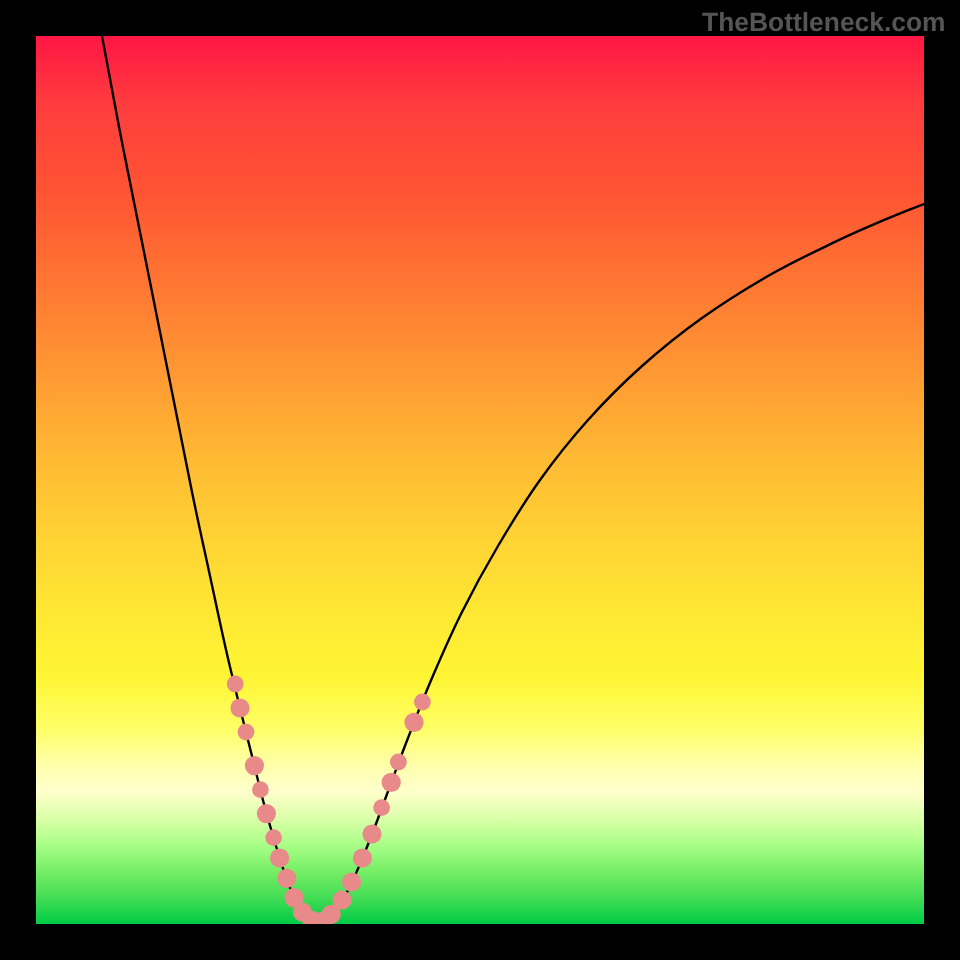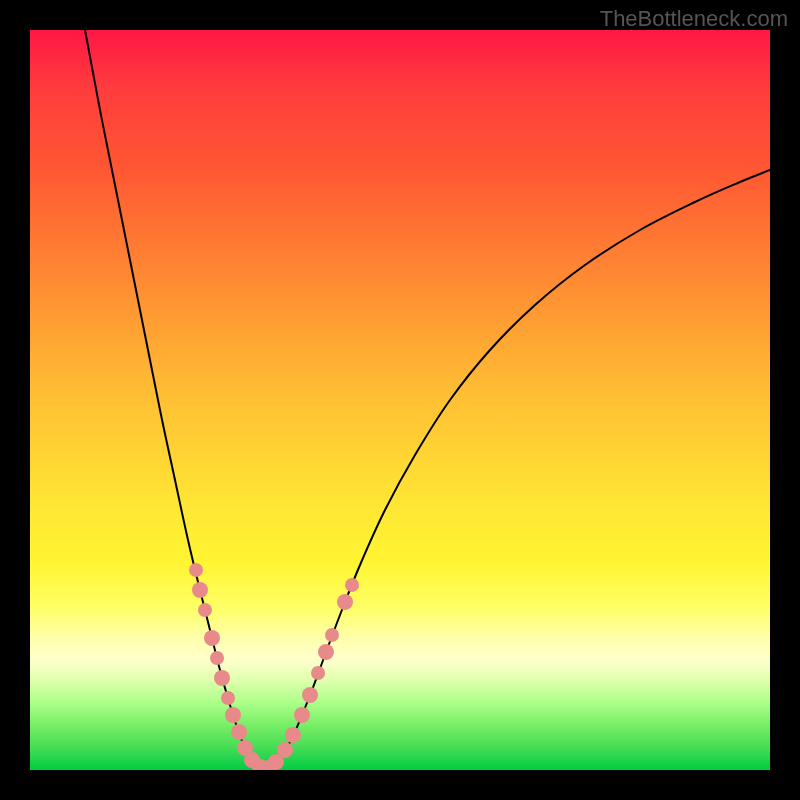--- a/index.html
+++ b/index.html
@@ -13,21 +13,21 @@
       background: #000;
       position: relative;
       font-family: Arial, sans-serif;
     }
     .watermark {
       position: absolute;
       top: 6px;
       right: 12px;
       color: #555;
       font-size: 22px;
-      font-weight: normal;
+      font-weight: bold;
       z-index: 10;
       margin-left: 27px;
     }
     .plot-area {
       position: absolute;
       left: 30px;
       top: 30px;
       width: 740px;
       height: 740px;
       background: linear-gradient(to bottom,

